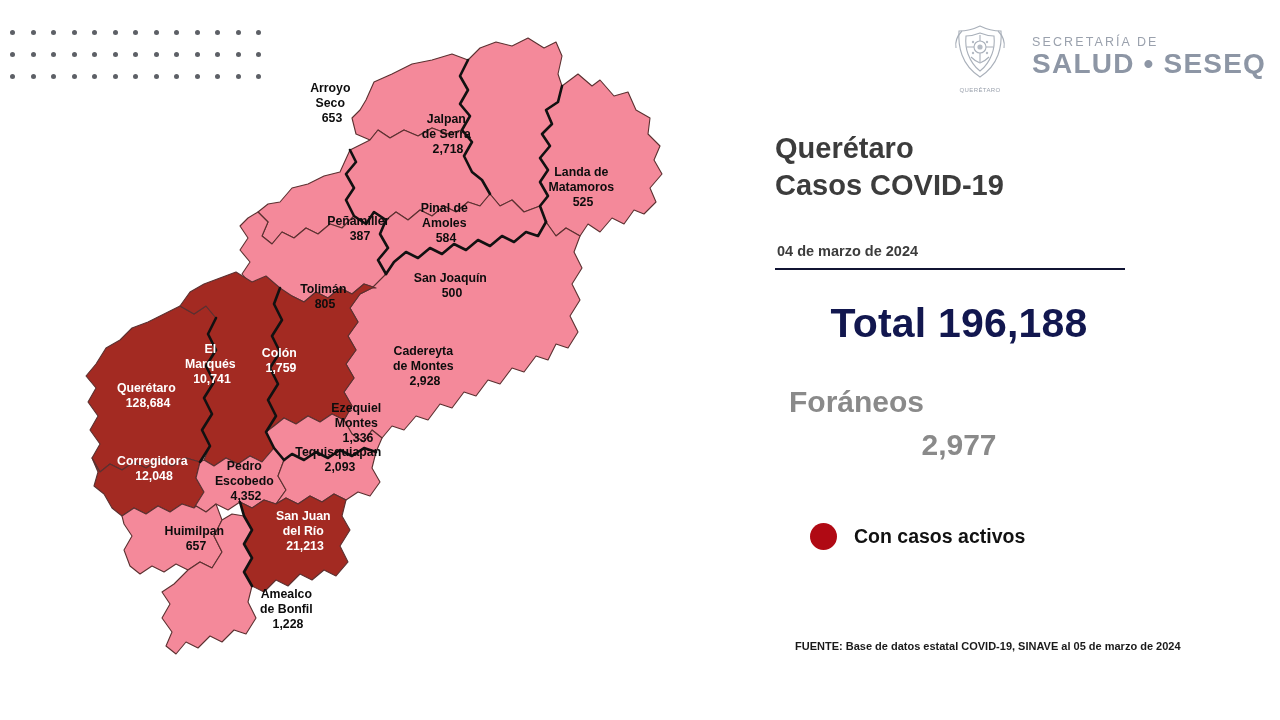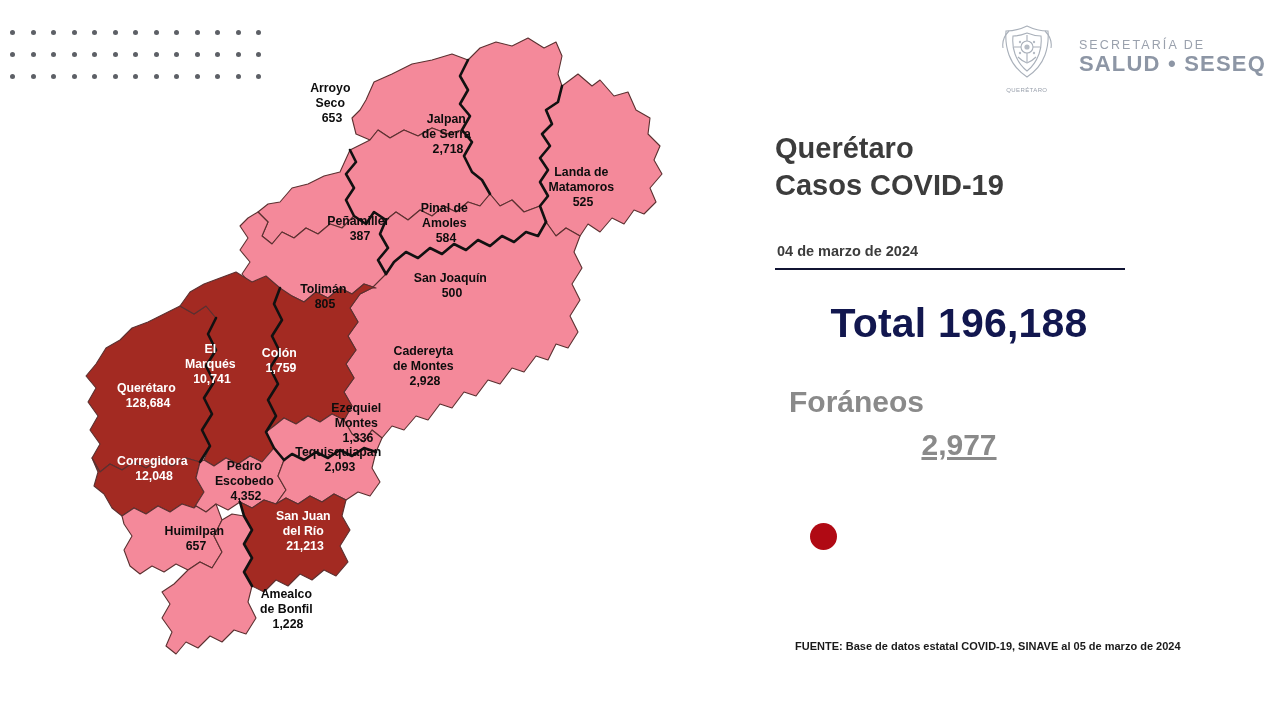--- a/index.html
+++ b/index.html
@@ -28,21 +28,21 @@
     position:absolute;right:14px;top:22px;
     display:flex;align-items:center;gap:24px;
   }
   #logo .crest{width:56px;height:64px;display:block;}
   #logo .logo-text{line-height:1.02;}
   #logo .l1{
     font-size:12.5px;letter-spacing:2.1px;color:#9aa1ad;font-weight:400;
     white-space:nowrap;
   }
   #logo .l2{
-    font-size:22px;letter-spacing:1.2px;color:#8d96a5;font-weight:700;
+    font-size:28px;letter-spacing:1.2px;color:#8d96a5;font-weight:700;
     white-space:nowrap;margin-top:1px;
   }
   #logo .crest-cap{
     font-size:6px;letter-spacing:.4px;color:#9aa1ad;text-align:center;
     margin-top:1px;white-space:nowrap;
   }
 
   
   #panel{position:absolute;left:775px;top:0;width:420px;height:720px;}
   #panel .title{
@@ -63,21 +63,21 @@
     text-align:center;
     font-size:41px;font-weight:700;color:#12174f;letter-spacing:.2px;
     white-space:nowrap;
   }
   #panel .for-label{
     position:absolute;top:385px;left:14px;width:340px;text-align:left;
     font-size:30px;font-weight:700;color:#8a8a8a;
   }
   #panel .for-value{
     position:absolute;top:428px;left:14px;width:340px;text-align:center;
-    font-size:30px;font-weight:700;color:#8a8a8a;text-decoration:underline;
+    font-size:30px;font-weight:700;color:#8a8a8a;
   }
 
   
   #legend{position:absolute;top:523px;left:35px;}
   #legend .row{display:flex;align-items:center;margin-bottom:9px;}
   #legend .dot{
     width:27px;height:27px;border-radius:50%;margin-right:17px;flex:none;
   }
   #legend .lab{font-size:19.5px;font-weight:700;white-space:nowrap;}
   #legend .row.inactive .lab{color:#8a8a8a;}
@@ -384,18 +384,19 @@
 Casos COVID-19</div>
     <div class="date">04 de marzo de 2024</div>
     <div class="rule"></div>
     <div class="total">Total 196,188</div>
     <div class="for-label">Foráneos</div>
     <div class="for-value">2,977</div>
 
     <div id="legend">
       <div class="row active">
         <span class="dot" style="background: rgb(176, 10, 20);"></span>
+        <span class="lab">Con casos activos</span>
       </div>
     </div>
 
     <div id="source">FUENTE: Base de datos estatal  COVID-19,  SINAVE  al 05 de marzo de 2024</div>
   </div>
 </div>
 
 </body></html>

